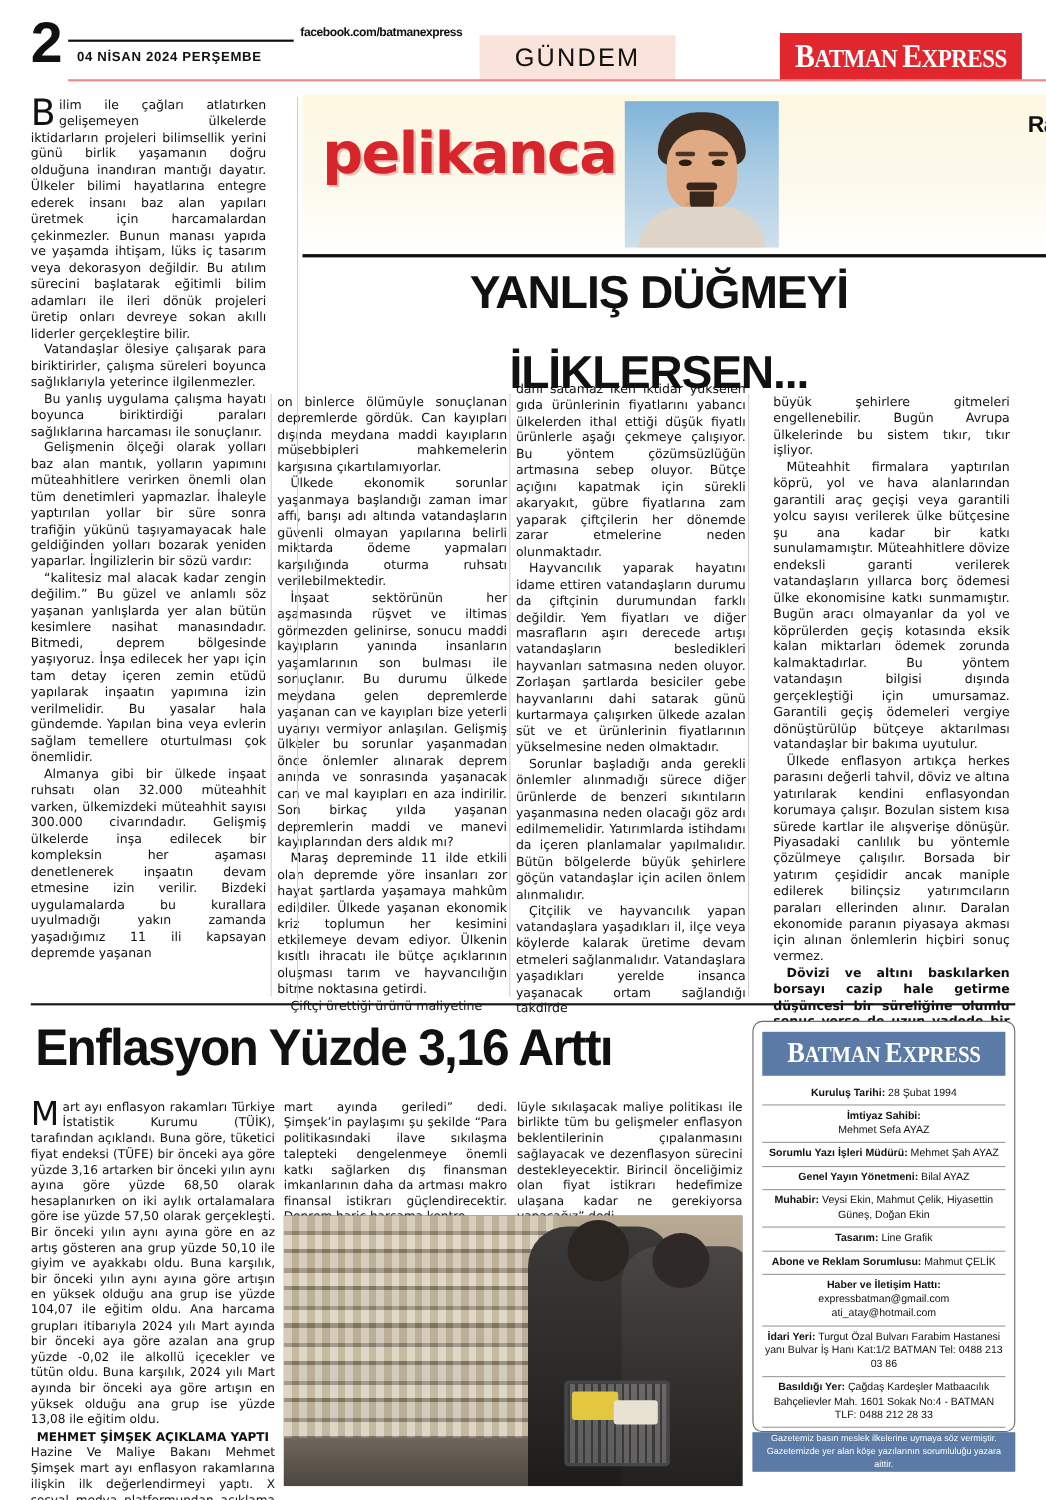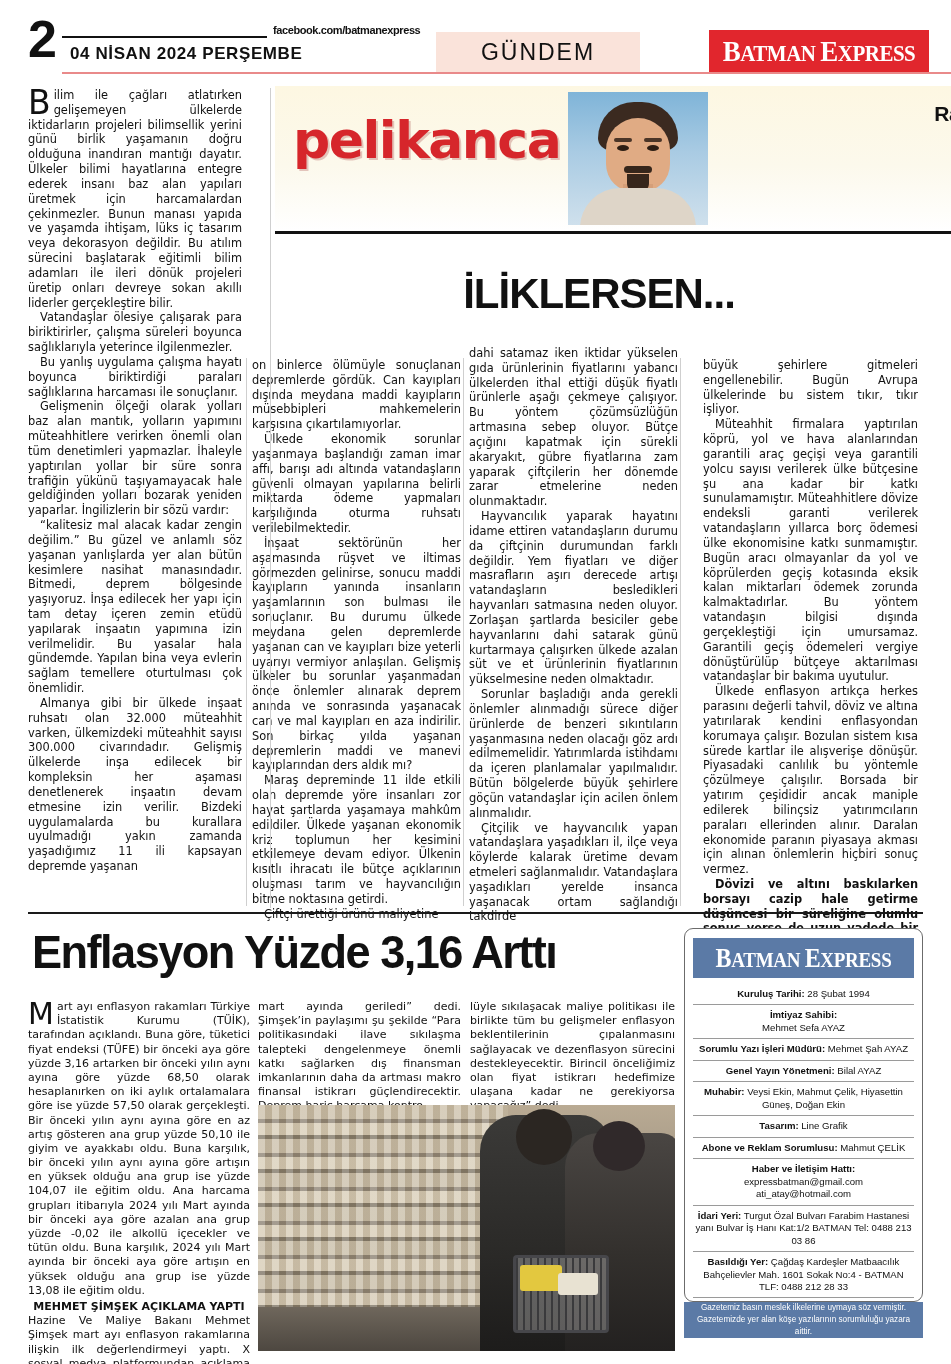--- a/index.html
+++ b/index.html
@@ -29,28 +29,28 @@
     position:absolute; left:34px; top:22px; width:205px; height:2px; background:#111;
   }
   .hdr-social {
     position:absolute; left:245px; top:10px;
     font-size:11px; font-weight:bold; color:#111;
     font-family:"Liberation Sans", sans-serif;
     letter-spacing:-0.4px;
   }
   .hdr-date {
     position:absolute; left:42px; top:30px;
-    font-size:17px; font-weight:bold; color:#111;
+    font-size:12px; font-weight:bold; color:#111;
     letter-spacing:0.6px;
   }
   .hdr-rule-bot {
     position:absolute; left:34px; top:58px; width:1060px; max-width:1056px; height:2px; background:#e98a8a;
   }
   .section-tag {
-    position:absolute; left:408px; top:18px; width:204px; height:40px;
+    position:absolute; left:408px; top:18px; width:178px; height:40px;
     background:#fae3da; color:#111;
     font-size:23px; letter-spacing:2px; font-weight:500;
     display:flex; align-items:center; justify-content:center;
   }
   .brand-box {
     position:absolute; right:0px; top:16px; width:220px; height:43px;
     background:#e1262d; display:flex; align-items:center; justify-content:center;
     overflow:hidden;
   }
   .brand-text {
@@ -280,20 +280,21 @@
       <div class="ap-beard"></div>
       <div class="ap-body"></div>
     </div>
     <div class="author-name">
       <div>Ramazan</div>
       <div>Pilatin</div>
     </div>
   </div>
 
   <div class="col-headline">
+    <span class="l1">YANLIŞ DÜĞMEYİ</span>
     <span class="l2">İLİKLERSEN...</span>
   </div>
 
   <div class="col" id="c1">
     <p class="first"><span class="dropcap">B</span><span>ilim ile çağları atlatırken gelişemeyen ülkelerde iktidarların projeleri bilimsellik yerini günü birlik yaşamanın doğru olduğuna inandıran mantığı dayatır. Ülkeler bilimi hayatlarına entegre ederek insanı baz alan yapıları üretmek için harcamalardan çekinmezler. Bunun manası yapıda ve yaşamda ihtişam, lüks iç tasarım veya dekorasyon değildir. Bu atılım sürecini başlatarak eğitimli bilim adamları ile ileri dönük projeleri üretip onları devreye sokan akıllı liderler gerçekleştire bilir.</span></p>
     <p>Vatandaşlar ölesiye çalışarak para biriktirirler, çalışma süreleri boyunca sağlıklarıyla yeterince ilgilenmezler.</p>
     <p>Bu yanlış uygulama çalışma hayatı boyunca biriktirdiği paraları sağlıklarına harcaması ile sonuçlanır.</p>
     <p>Gelişmenin ölçeği olarak yolları baz alan mantık, yolların yapımını müteahhitlere verirken önemli olan tüm denetimleri yapmazlar. İhaleyle yaptırılan yollar bir süre sonra trafiğin yükünü taşıyamayacak hale geldiğinden yolları bozarak yeniden yaparlar. İngilizlerin bir sözü vardır:</p>
     <p>“kalitesiz mal alacak kadar zengin değilim.” Bu güzel ve anlamlı söz yaşanan yanlışlarda yer alan bütün kesimlere nasihat manasındadır. Bitmedi, deprem bölgesinde yaşıyoruz. İnşa edilecek her yapı için tam detay içeren zemin etüdü yapılarak inşaatın yapımına izin verilmelidir. Bu yasalar hala gündemde.  Yapılan bina veya evlerin sağlam temellere oturtulması çok önemlidir.</p>
     <p>Almanya gibi bir ülkede inşaat ruhsatı olan 32.000 müteahhit varken, ülkemizdeki müteahhit sayısı 300.000 civarındadır. Gelişmiş ülkelerde inşa edilecek bir kompleksin her aşaması denetlenerek inşaatın devam etmesine izin verilir. Bizdeki uygulamalarda bu kurallara uyulmadığı yakın zamanda yaşadığımız 11 ili kapsayan depremde yaşanan</p>

